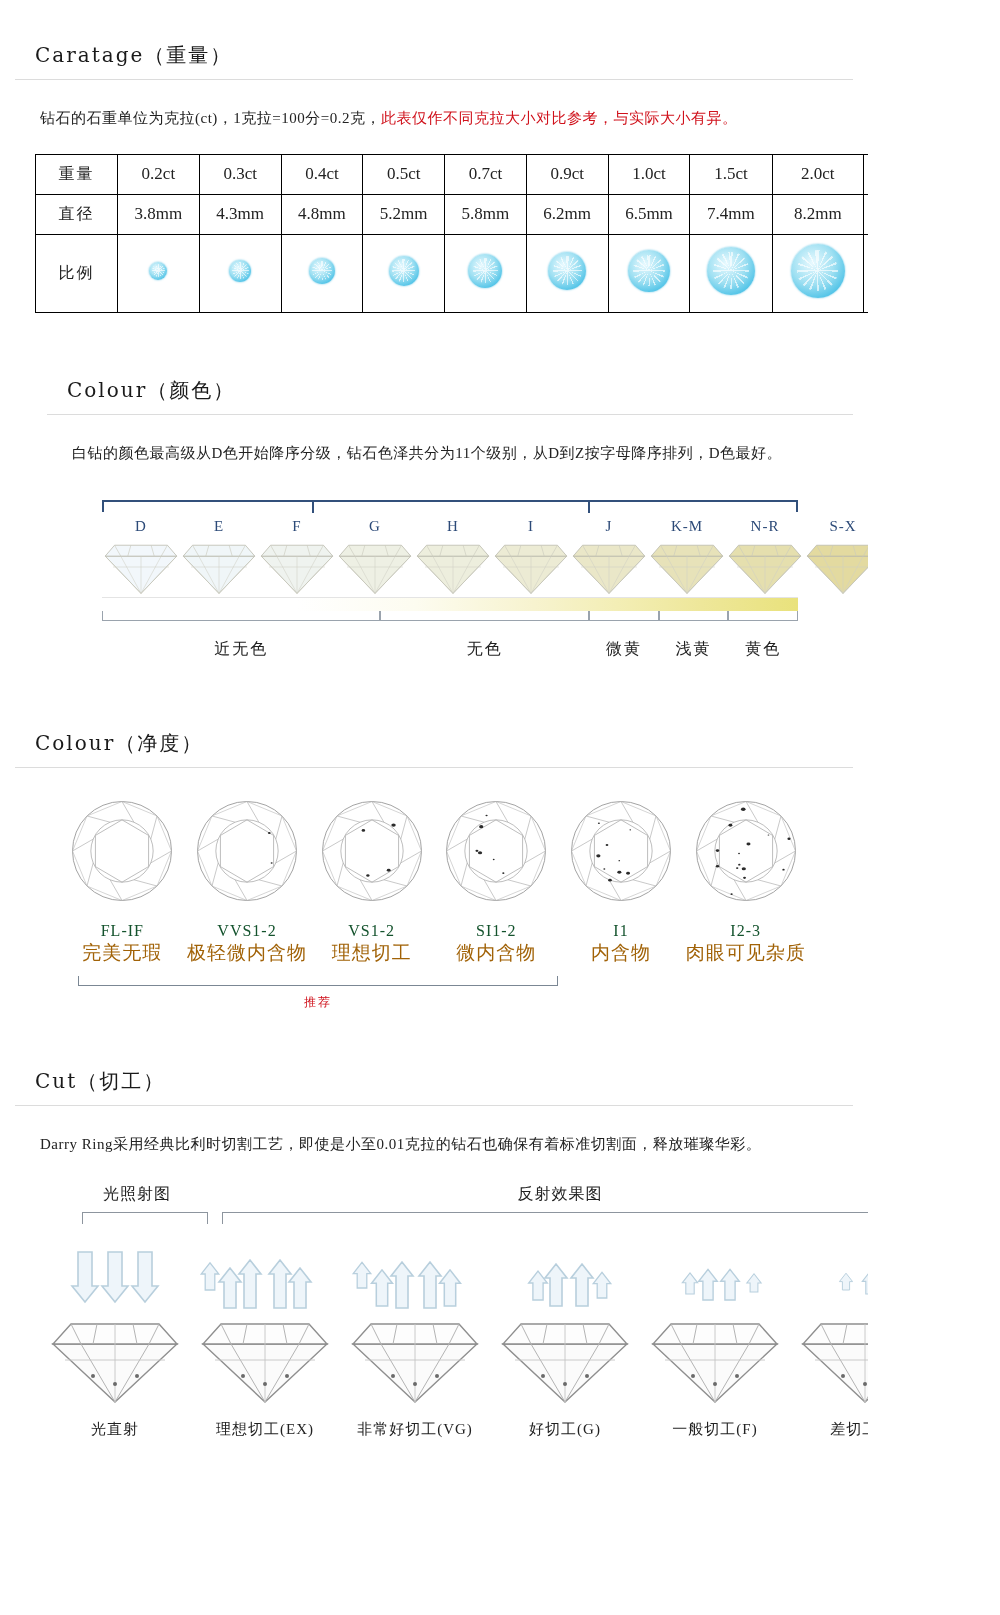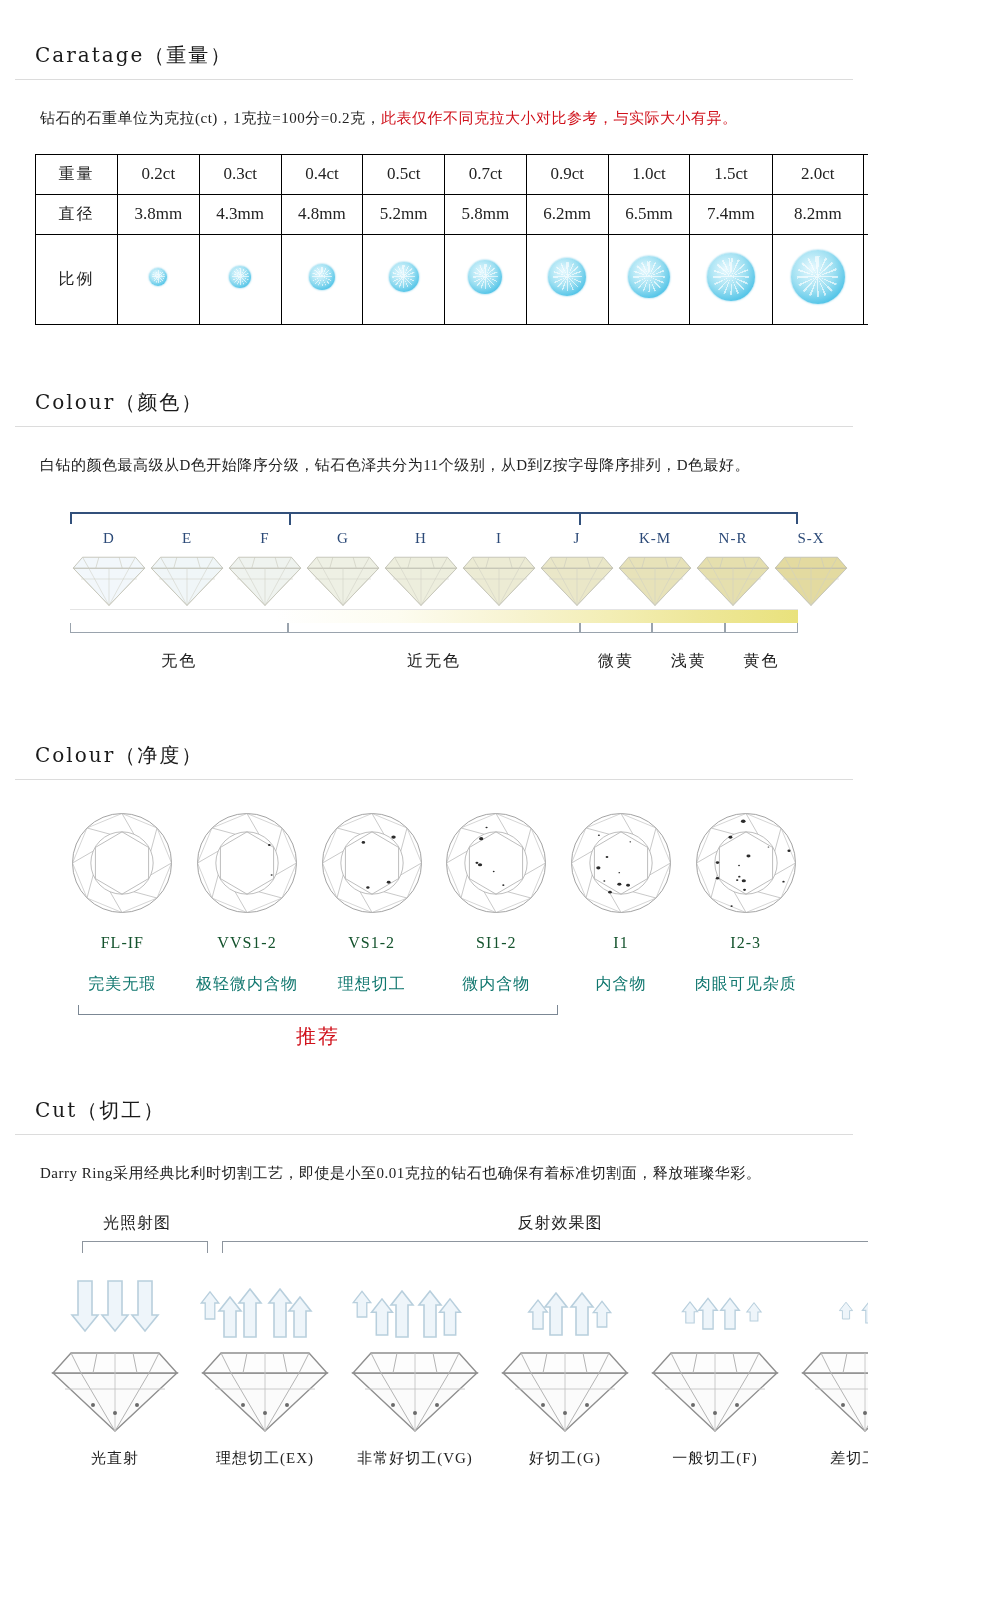--- a/index.html
+++ b/index.html
@@ -51,21 +51,21 @@
     font-size: 17px;
     color: #222;
     padding: 9px 2px;
     font-family: "Liberation Serif", serif;
   }
   .carat-table td.rowhead {
     width: 82px;
     font-size: 16px;
     letter-spacing: 2px;
   }
-  .carat-table tr.ratio td { padding: 12px 2px; height: 62px; }
+  .carat-table tr.ratio td { padding: 6px 2px; height: 62px; }
   .gem-cell { vertical-align: middle; }
   .gem {
     display: inline-block;
     border-radius: 50%;
     background: radial-gradient(circle at 40% 35%, #eafaff 0%, #9fe0f2 45%, #55c5e8 75%, #2fa9d4 100%);
     box-shadow: 0 0 2px rgba(60,180,220,.8);
     position: relative;
   }
   .gem::after{
     content:"";
@@ -143,40 +143,40 @@
     display: flex;
     margin: 28px 60px 0 60px;
     justify-content: space-between;
   }
   .clarity-item { width: 150px; text-align: center; position: relative; }
   .clarity-item .c-name {
     font-size: 16px; color: #14532d; margin-top: 12px;
     font-family: "Liberation Serif", serif; letter-spacing: 1px;
   }
   .clarity-item .c-desc {
-    font-size: 16px; color: #0f766e; margin-top: 22px; letter-spacing: 1px;
+    font-size: 19px; color: #a16207; margin-top: 0; letter-spacing: 1px;
   }
   .recommend-wrap {
     margin: 10px 60px 0 60px;
     position: relative;
     height: 58px;
   }
   .recommend-bracket {
     position: absolute;
     left: 18px; width: 480px; top: 0; height: 10px;
     border-left: 1px solid #7b8794;
     border-right: 1px solid #7b8794;
     border-bottom: 1px solid #7b8794;
   }
   .recommend-label {
     position: absolute;
     left: 18px; width: 480px; top: 18px;
     text-align: center;
     color: #d0111b;
-    font-size: 20px;
+    font-size: 12px;
     letter-spacing: 2px;
   }
 
   
   .cut-brackets {
     margin: 26px 60px 0 60px;
     position: relative;
     height: 58px;
   }
   .cb-title {
@@ -254,21 +254,21 @@
         <td class="gem-cell"><span class="gem" style="width: 38px; height: 38px;"></span></td>
         <td class="gem-cell"><span class="gem" style="width: 42px; height: 42px;"></span></td>
         <td class="gem-cell"><span class="gem" style="width: 48px; height: 48px;"></span></td>
         <td class="gem-cell"><span class="gem" style="width: 54px; height: 54px;"></span></td>
         <td class="gem-cell"><span class="gem" style="width: 60px; height: 60px;"></span></td>
       </tr>
     </tbody>
       </table>
   </div>
 
-  <div class="section" style="padding-top:56px;">
+  <div class="section" style="padding-top:56px;padding-left:32px;">
     <div class="section-header">Colour（颜色）</div>
     <div class="intro">白钻的颜色最高级从D色开始降序分级，钻石色泽共分为11个级别，从D到Z按字母降序排列，D色最好。</div>
 
     <div class="colour-wrap">
       <div class="colour-top-bracket">
         <div class="divider" style="left:30%;"></div>
         <div class="divider" style="left:70%;"></div>
       </div>
 
       <div class="colour-cols" id="colour-cols">
@@ -439,27 +439,27 @@
     <line x1="24" y1="22" x2="50" y2="70" stroke="#cfcfc3" stroke-width="0.7"></line>
     <line x1="76" y1="22" x2="50" y2="70" stroke="#cfcfc3" stroke-width="0.7"></line>
     <line x1="50" y1="22" x2="50" y2="70" stroke="#cfcfc3" stroke-width="0.7"></line>
     <line x1="14" y1="36" x2="86" y2="36" stroke="#cfcfc3" stroke-width="0.7"></line>
   </svg>
           </div>
         </div>
       <div class="colour-gradient"></div>
 
       <div class="colour-bottom" id="colour-bottom">
+          <div class="cb-group" style="flex: 4 1 0px;">
+            <div class="bracket"></div>
+            <span class="lbl">近无色</span>
+          </div>
           <div class="cb-group" style="flex: 3 1 0px;">
             <div class="bracket"></div>
             <span class="lbl">无色</span>
-          </div>
-          <div class="cb-group" style="flex: 4 1 0px;">
-            <div class="bracket"></div>
-            <span class="lbl">近无色</span>
           </div>
           <div class="cb-group" style="flex: 1 1 0px;">
             <div class="bracket"></div>
             <span class="lbl">微黄</span>
           </div>
           <div class="cb-group" style="flex: 1 1 0px;">
             <div class="bracket"></div>
             <span class="lbl">浅黄</span>
           </div>
           <div class="cb-group" style="flex: 1 1 0px;">

